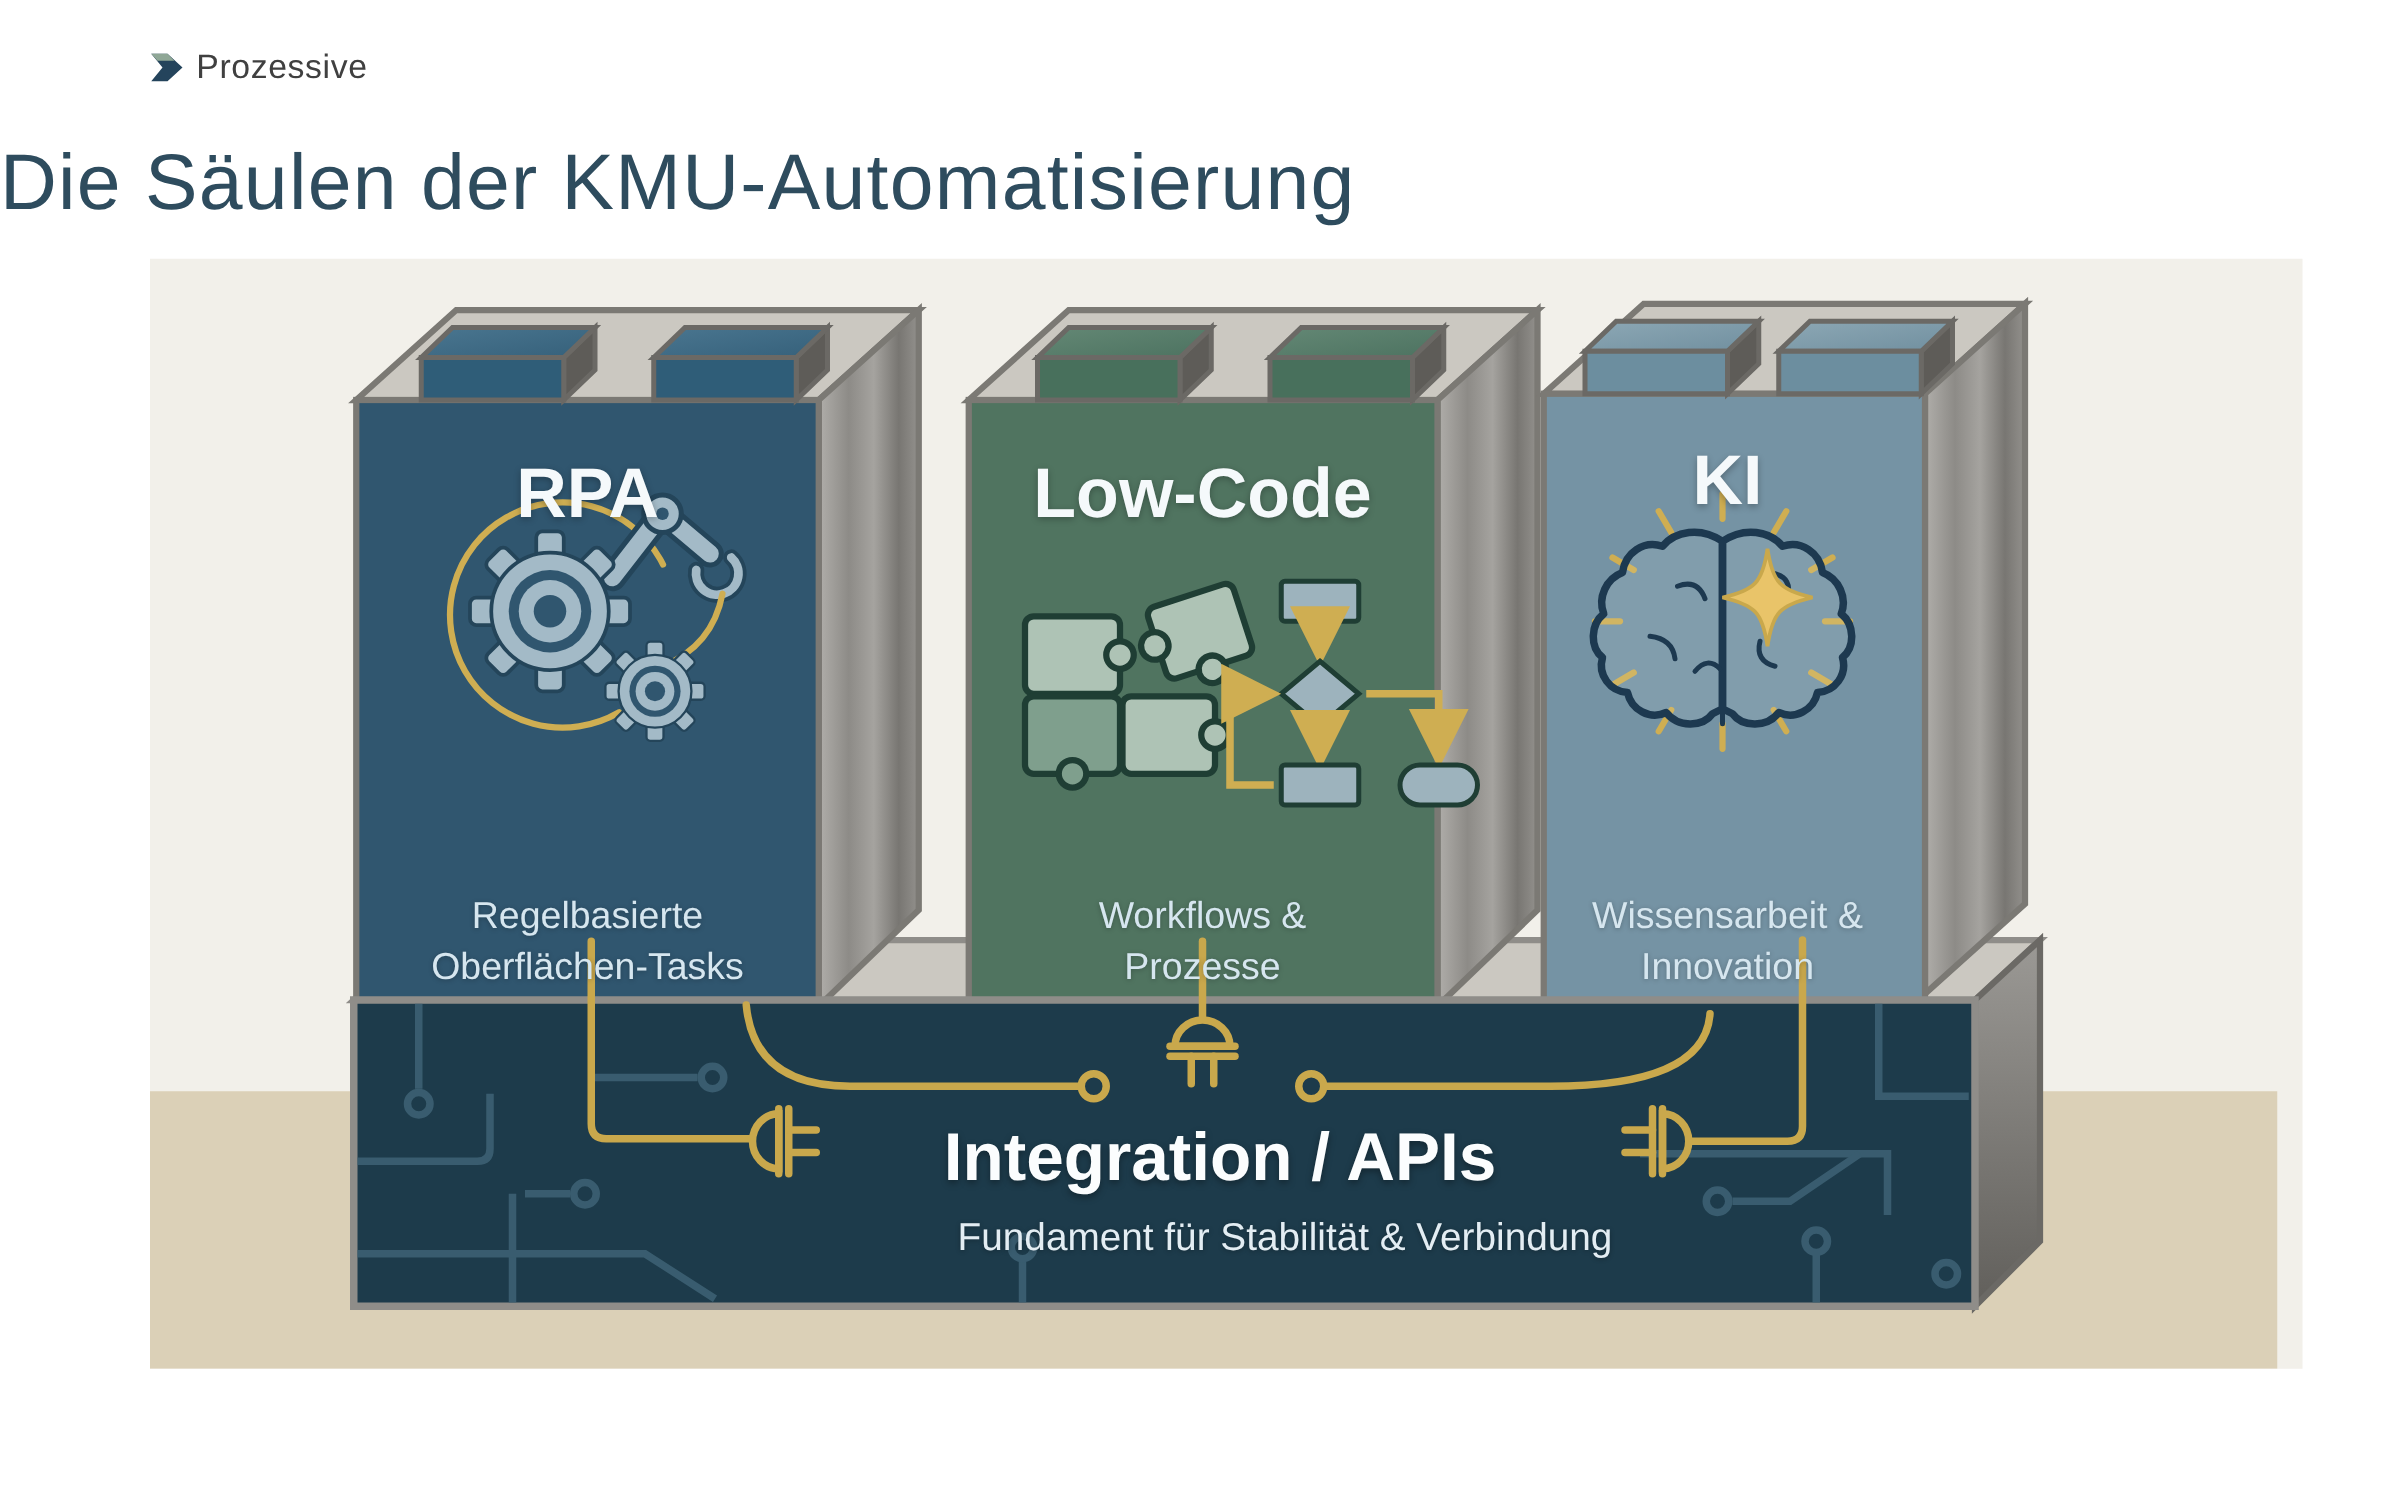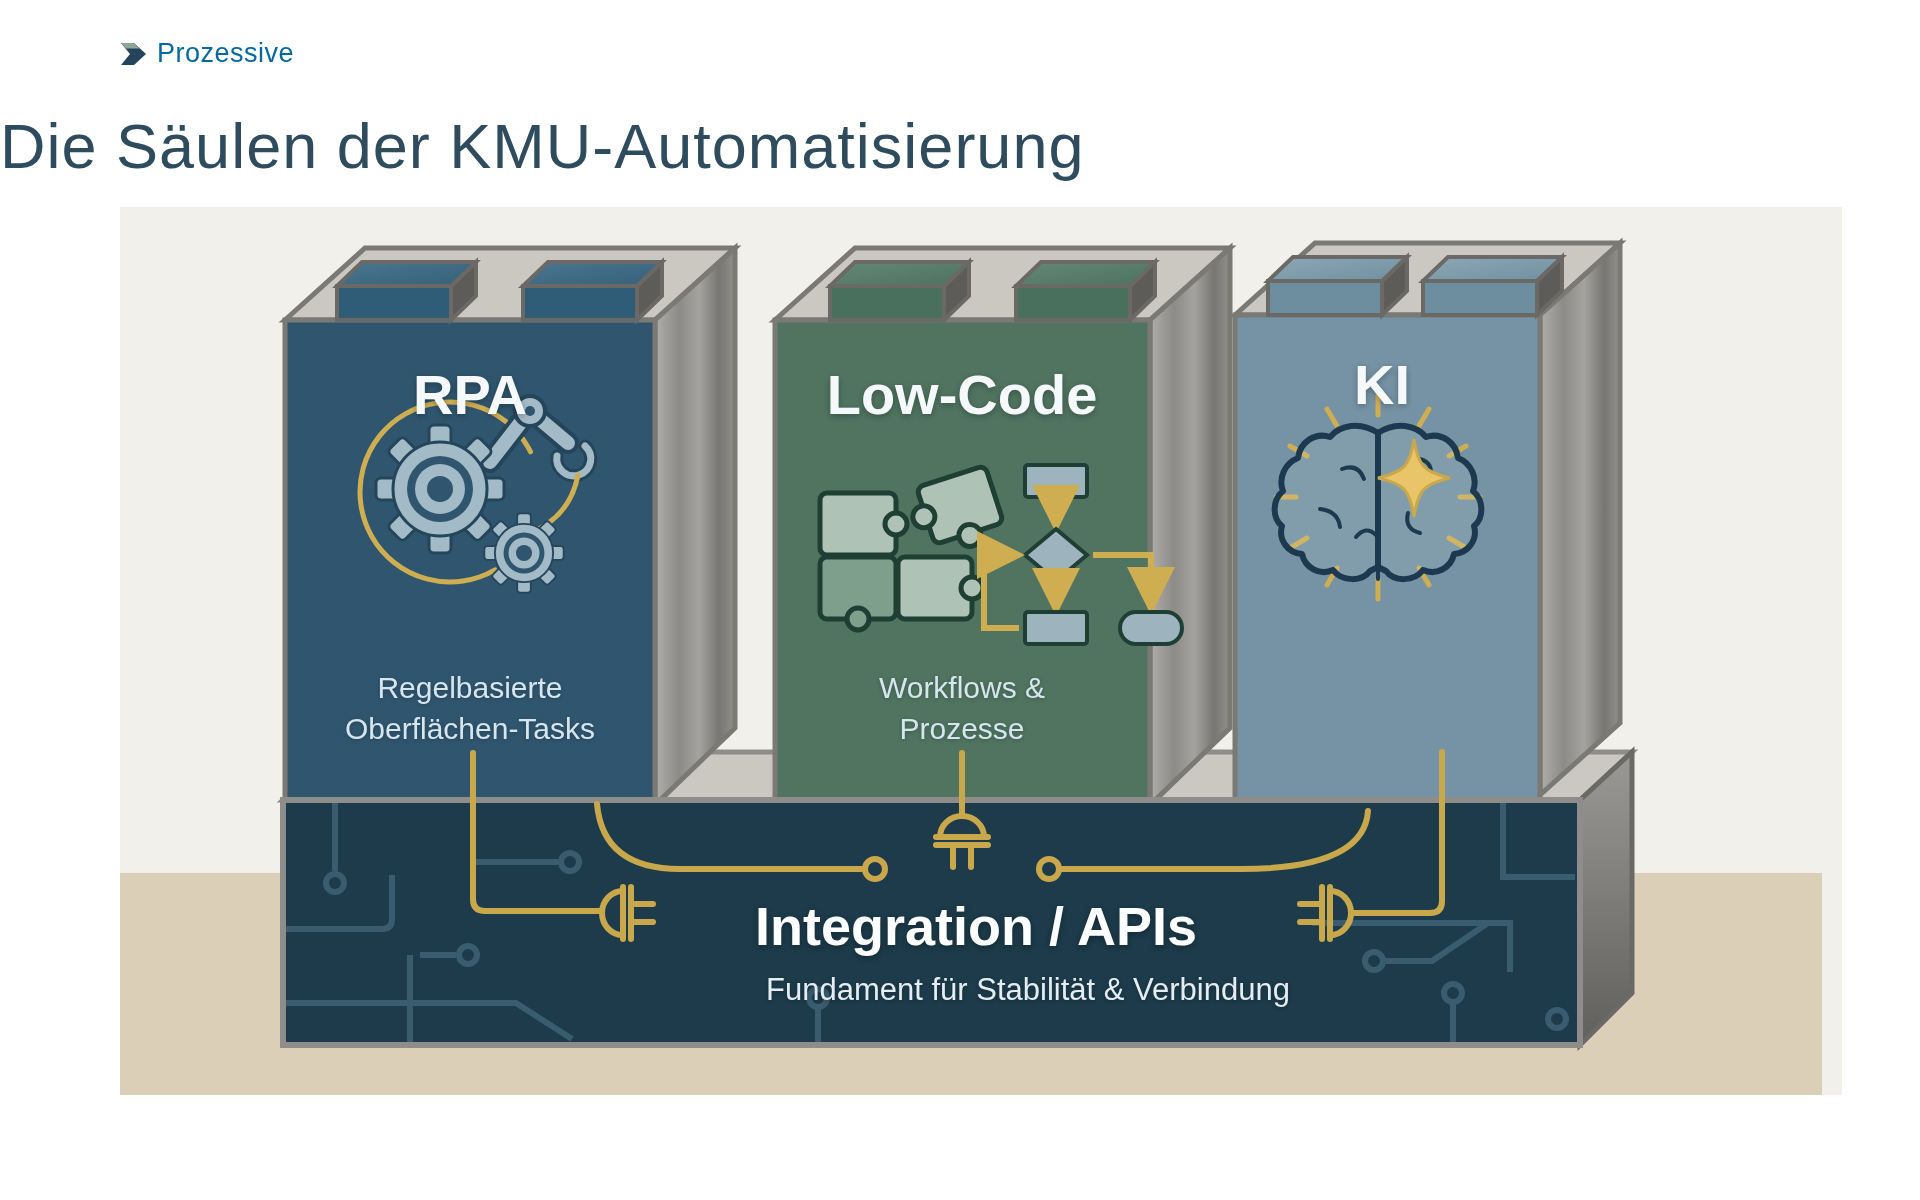--- a/index.html
+++ b/index.html
@@ -1,26 +1,26 @@
 <!DOCTYPE html>
 <html><head>
 <meta charset="utf-8">
 <style>
   html,body{margin:0;padding:0;background:#ffffff;}
   .stage{position:relative;width:1920px;height:1200px;background:#ffffff;overflow:hidden;
          font-family:"Liberation Sans","DejaVu Sans",sans-serif;}
   .logo{position:absolute;left:118px;top:38px;display:flex;align-items:center;gap:9px;}
-  .logo-text{font-size:27px;font-weight:500;color:#0369a1;letter-spacing:.5px;}
+  .logo-text{font-size:27px;font-weight:500;color:#404040;letter-spacing:.5px;}
   .main-title{position:absolute;left:0;top:110px;width:100%;text-align:left;
               font-size:63px;font-weight:400;color:#2e4c5e;letter-spacing:1px;}
   .panel{position:absolute;left:120px;top:207px;width:1702px;height:888px;background:#f2f0ea;padding-left:20px;}
   .scene{position:absolute;left:0;top:0;}
   .overlay-label{position:absolute;transform:translate(-50%,-50%);text-align:center;white-space:nowrap;}
   .pillar-label{font-size:56px;font-weight:700;color:#f5f9fb;text-shadow:0 2px 6px rgba(0,0,0,.28);}
-  .pillar-sub{font-size:30px;font-weight:400;color:#d6e6ef;line-height:41px;text-shadow:0 1px 4px rgba(0,0,0,.25);}
+  .pillar-sub{font-size:30px;font-weight:400;color:#d6e6ef;line-height:41px;text-shadow:0 1px 4px rgba(0,0,0,.25);margin-top:45px;}
   .foundation-title{font-size:54px;font-weight:700;color:#fbfdfe;text-shadow:0 2px 6px rgba(0,0,0,.35);}
   .foundation-sub{font-size:31px;font-weight:400;color:#e3edf3;text-shadow:0 1px 4px rgba(0,0,0,.3);}
 </style>
 </head>
 <body>
 
 <div class="stage">
 
   <div class="logo">
     <svg width="30" height="30" viewBox="0 0 30 30">
@@ -291,17 +291,21 @@
       <div>Oberflächen-Tasks</div>
     </div>
 
     <div class="overlay-label pillar-sub" style="left:842px;top:501px;">
       <div>Workflows &amp;</div>
       <div>Prozesse</div>
     </div>
     <div class="overlay-label pillar-label" style="left:842px;top:187px;">Low-Code</div>
 
     <div class="overlay-label pillar-label" style="left:1262px;top:177px;">KI</div>
+    <div class="overlay-label pillar-sub" style="left:1262px;top:501px;">
+      <div>Wissensarbeit &amp;</div>
+      <div>Innovation</div>
+    </div>
 
     <div class="overlay-label foundation-title" style="left:856px;top:719px;">Integration / APIs</div>
     <div class="overlay-label foundation-sub" style="left:908px;top:783px;">Fundament für Stabilität &amp; Verbindung</div>
   </div>
 </div>
 
 </body></html>

